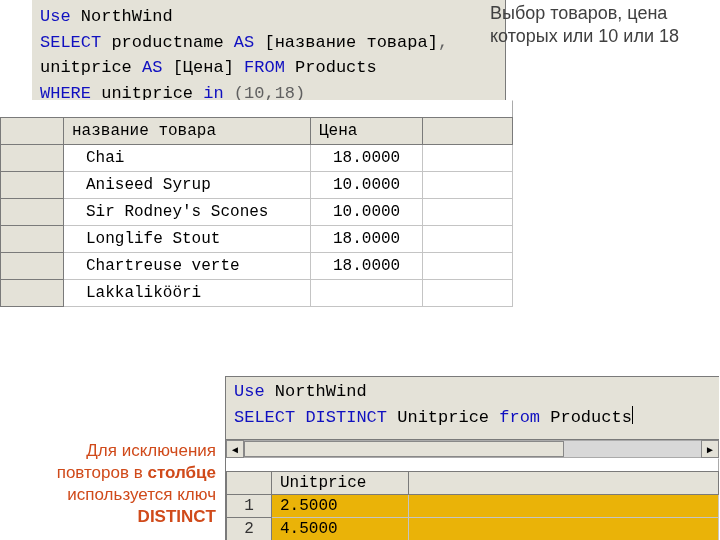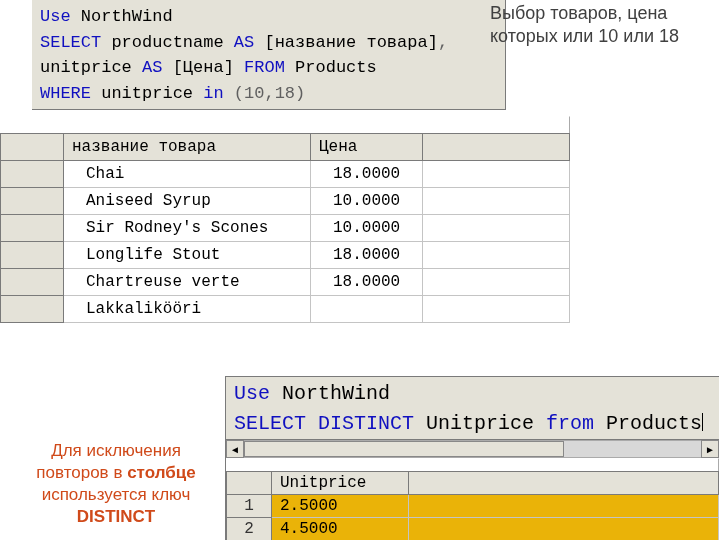--- a/index.html
+++ b/index.html
@@ -44,22 +44,22 @@
     width: 220px;
     font-size: 18px;
     line-height: 1.25;
     color: #404040;
   }
 
   
   .grid-wrap-1 {
     position: absolute;
     left: 0;
-    top: 116px;
-    width: 570px;
+    top: 100px;
+    width: 513px;
   }
   .grid-spacer {
     height: 16px;
     border-right: 1px solid #aaa;
     background: #fff;
     border-top: 1px solid #fff;
   }
   table.results {
     border-collapse: collapse;
     width: 100%;
@@ -99,21 +99,21 @@
     top: 376px;
     width: 494px;
     height: 64px;
     background: #e4e2d8;
     border-left: 1px solid #7a7a7a;
     border-top: 1px solid #7a7a7a;
     border-bottom: 1px solid #7a7a7a;
     box-sizing: border-box;
     padding: 2px 8px;
     font-family: "Courier New", monospace;
-    font-size: 20px;
+    font-size: 17px;
     line-height: 1.5;
     color: #000;
     white-space: pre;
   }
   .sql-pane-2 .kw { color: #1010c0; }
   .cursor {
     display: inline-block;
     width: 1px;
     height: 18px;
     background: #000;
@@ -204,21 +204,21 @@
 
   
   .anno-2 {
     position: absolute;
     left: 16px;
     top: 440px;
     width: 200px;
     font-size: 17px;
     line-height: 1.3;
     color: #d04a1a;
-    text-align: center;
+    text-align: right;
   }
   .anno-2 b { font-weight: bold; }
 </style>
 </head>
 <body>
 
 <div class="sql-pane-1"><span class="kw">Use</span><span> NorthWind</span>
 <span class="kw">SELECT</span><span> productname </span><span class="kw">AS</span><span> [название товара]</span><span class="gr">,</span>
 <span>unitprice </span><span class="kw">AS</span><span> [Цена] </span><span class="kw">FROM</span><span> Products</span>
 <span class="kw">WHERE</span><span> unitprice </span><span class="kw">in</span><span> </span><span class="gr">(10,18)</span></div>

